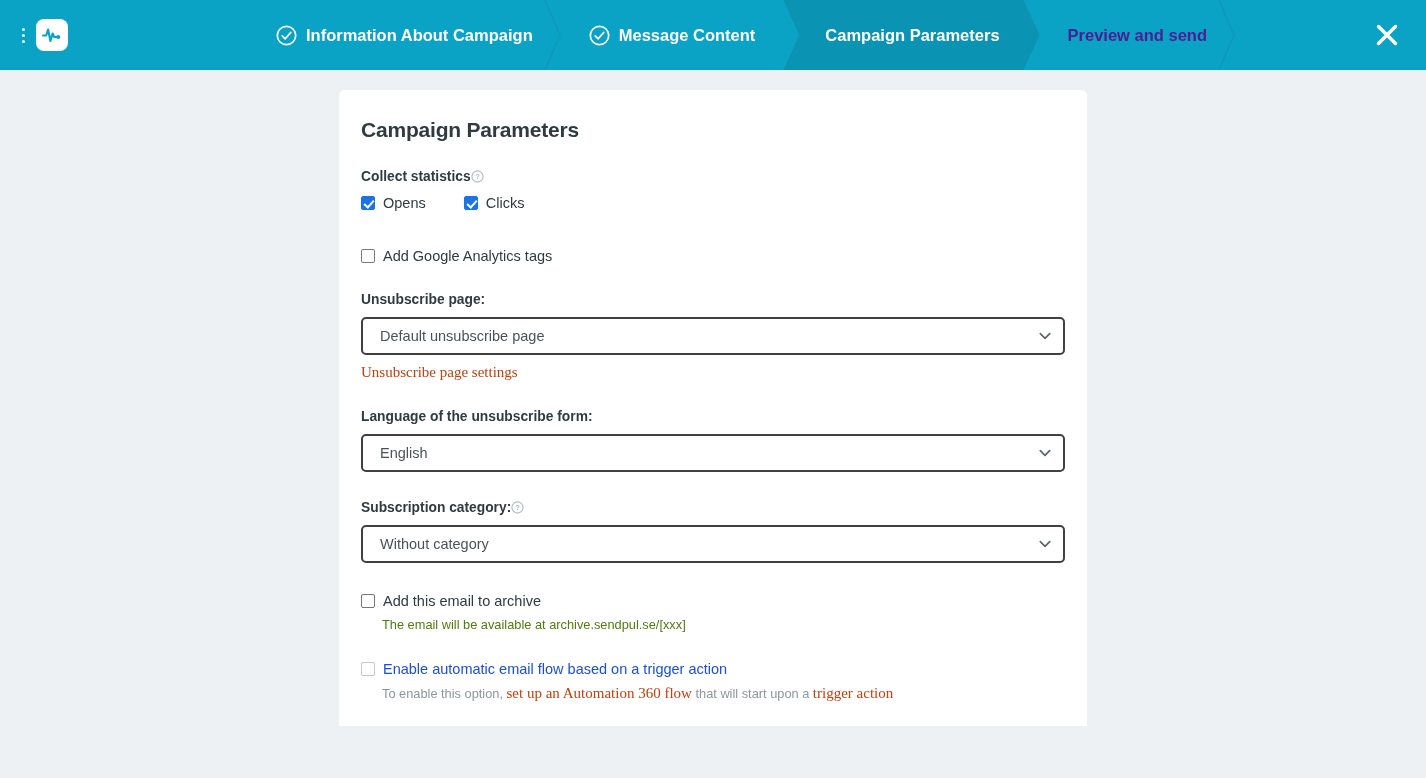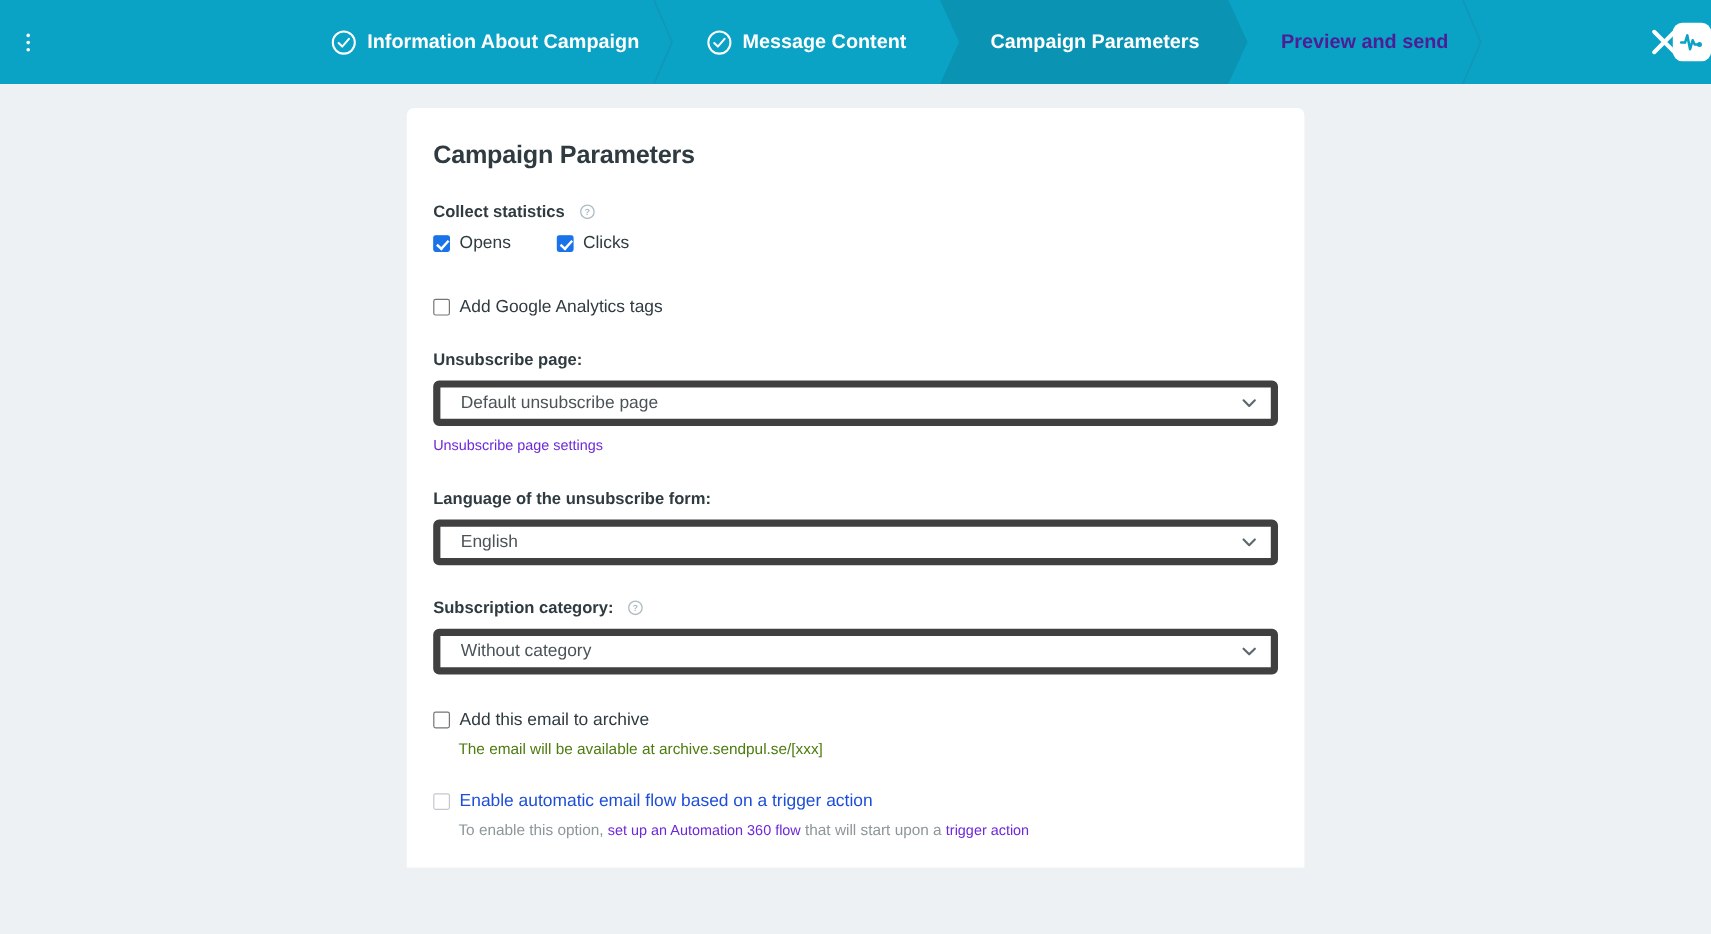--- a/index.html
+++ b/index.html
@@ -10,21 +10,20 @@
     overflow: hidden;
   }
 
   
   .topbar {
     position: relative;
     height: 70px;
     background: #0aa2c5;
     display: flex;
     align-items: center;
-    justify-content: space-between;
   }
   .dots-menu {
     width: 22px;
     margin-left: 12px;
     display: flex; flex-direction: column;
     align-items: center; justify-content: center;
     gap: 3px;
     cursor: pointer;
   }
   .dots-menu i {
@@ -103,21 +102,21 @@
     color: #2f3b40;
     letter-spacing: -0.2px;
     margin-bottom: 27px;
   }
 
   .field-label {
     font-size: 13.8px;
     font-weight: bold;
     color: #2f3b40;
     display: flex; align-items: center;
-    gap: 12px;
+    gap: 0;
   }
   .help-icon svg { display: block; }
 
   .cb-row { display: flex; align-items: center; gap: 8px; }
   .cb-group { display: flex; align-items: center; gap: 38px; margin-top: 11px; }
   .cbx {
     width: 14px; height: 14px;
     border: 1px solid #767676;
     border-radius: 2px;
     background: #fff;
@@ -142,40 +141,41 @@
   .cb-label { font-size: 14.5px; color: #2f3b40; }
   .cb-label.muted { color: #1d4ed8; }
 
   .ga-row { margin-top: 37px; }
 
   .block { margin-top: 28px; }
   .select-box {
     position: relative;
     margin-top: 10px;
     height: 38px;
-    border: 6px solid #404040;
+    border: 2px solid #404040;
     border-radius: 5px;
     background: #ffffff;
     display: flex; align-items: center;
     padding: 0 30px 0 17px;
     font-size: 14.5px;
     color: #4a5357;
     cursor: pointer;
   }
   .select-box .caret {
     position: absolute; right: 12px; top: 50%;
     transform: translateY(-50%);
   }
   .select-box .caret svg { display: block; }
 
   .link {
-    color: #6d28d9;
-    font-size: 12px;
+    color: #c2410c;
+    font-size: 15px;
     text-decoration: none;
     cursor: pointer;
+    font-family: Liberation Serif, serif;
   }
   .link-under-select { display: inline-block; margin-top: 9px; }
 
   .hint {
     margin-top: 8px;
     margin-left: 21px;
     font-size: 12.8px;
     color: #4d7c0f;
   }
   .hint.greyish { color: #8d979b; }

